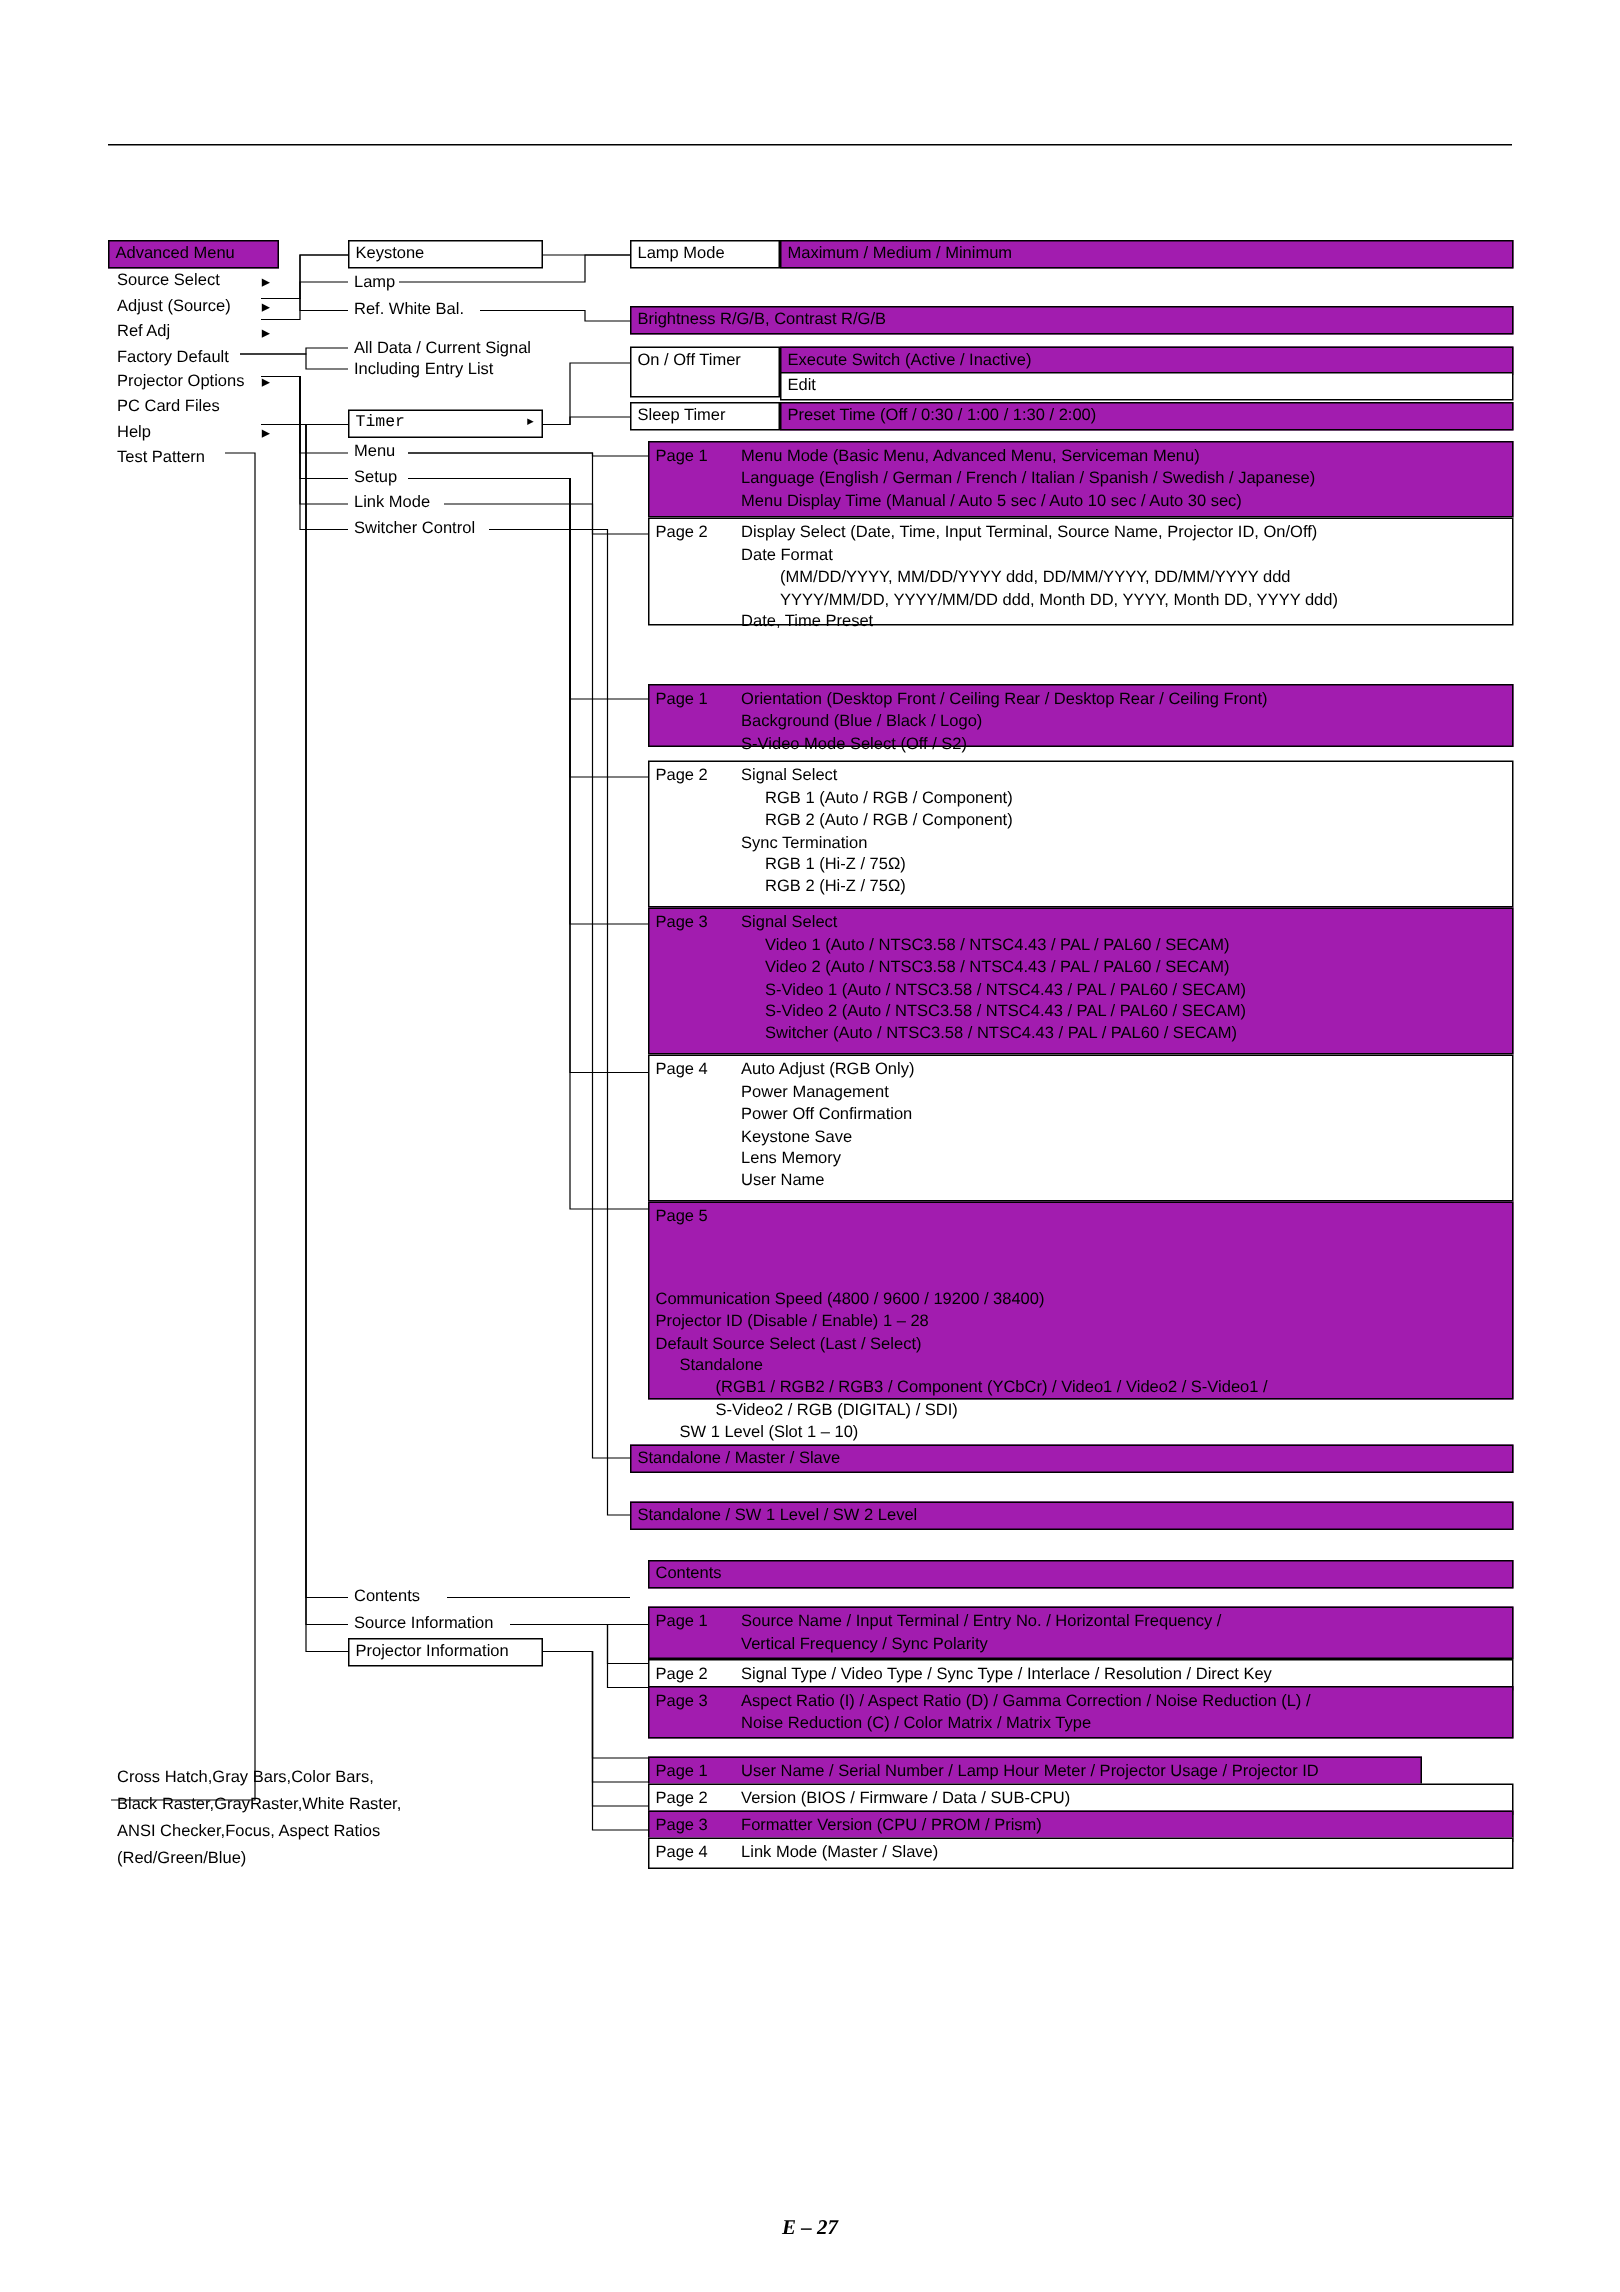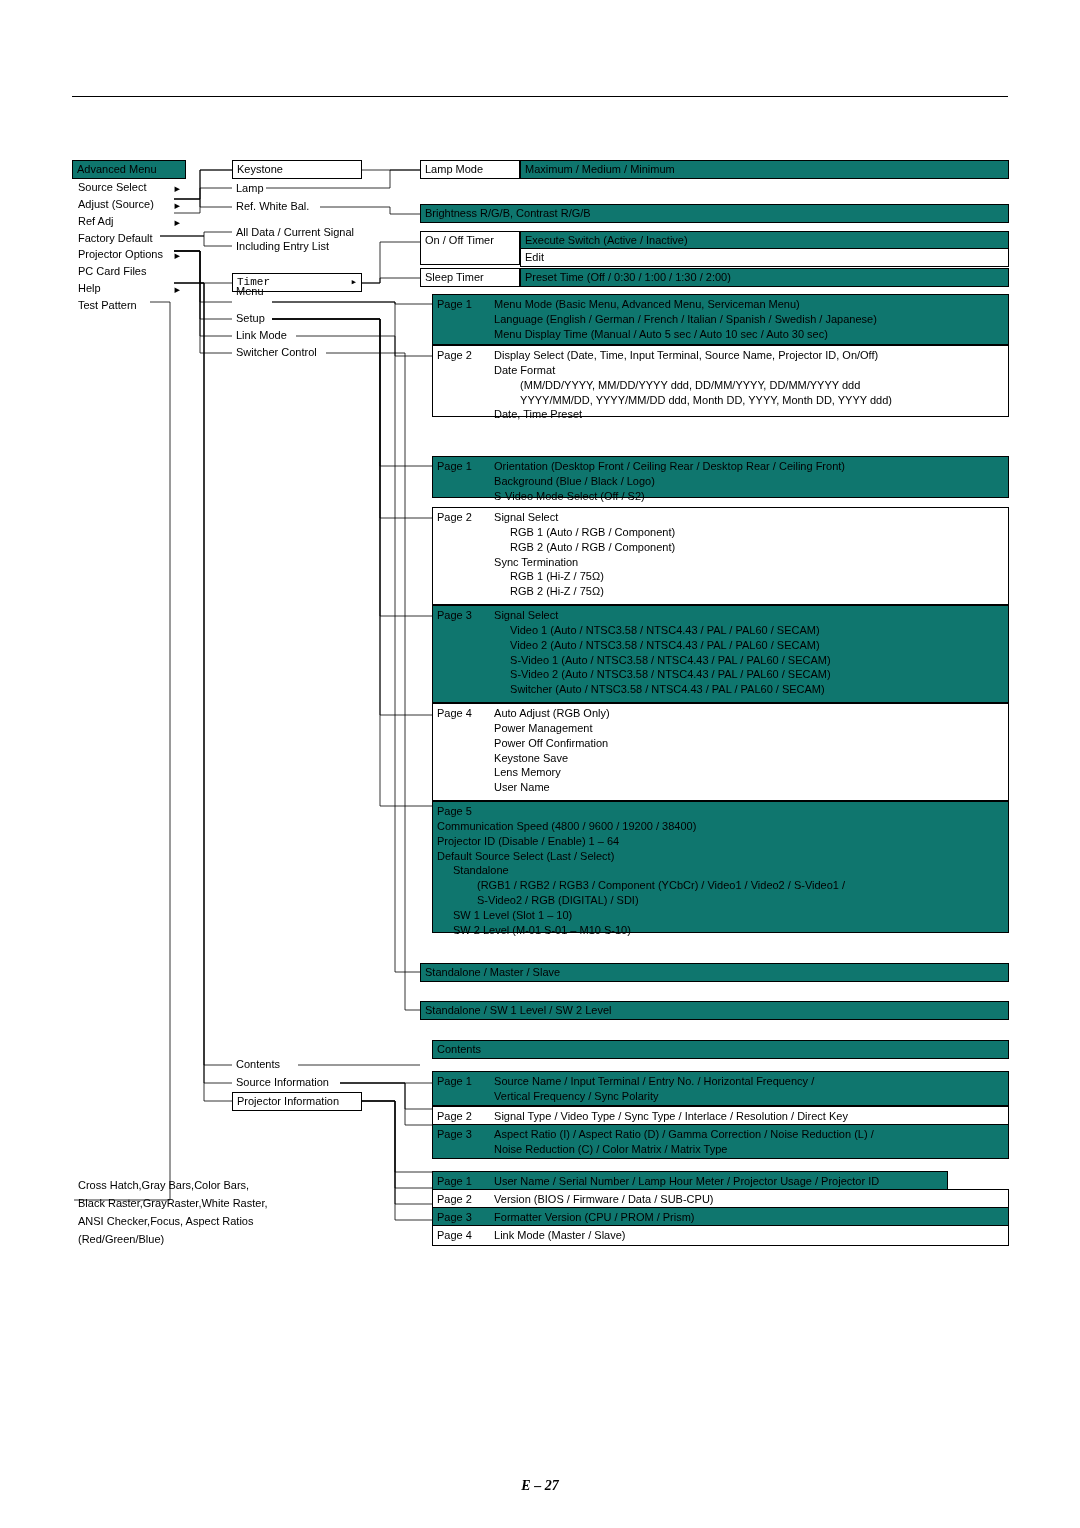--- a/index.html
+++ b/index.html
@@ -34,21 +34,21 @@
     font-family: "Times New Roman", serif;
   }
   .box {
     position: absolute;
     border: 1px solid #000;
     background: #fff;
     padding: 1px 4px;
     box-sizing: border-box;
   }
   .gray {
-    background: #0f766e;
+    background: #a21caf;
   }
   .text {
     position: absolute;
   }
   svg.lines {
     position: absolute;
     left: 0;
     top: 0;
     width: 1080px;
     height: 1528px;
@@ -146,21 +146,21 @@
     <div class="menu-item"><span>Help</span><span class="arrow">▸</span></div>
     <div class="menu-item"><span>Test Pattern</span></div>
   </div>
 
   <div class="box" style="left:232px;top:160px;width:130px;">Keystone</div>
   <div class="text" style="left:236px;top:181px;">Lamp</div>
   <div class="text" style="left:236px;top:199px;">Ref. White Bal.</div>
   <div class="text" style="left:236px;top:225px;">All Data / Current Signal</div>
   <div class="text" style="left:236px;top:239px;">Including Entry List</div>
   <div class="box" style="left:232px;top:273px;width:130px;font-family:Liberation Mono, monospace;"><span>Timer</span><span class="arrow" style="right:4px;top:1px;">▸</span></div>
-  <div class="text" style="left:236px;top:284px;">Menu</div>
+  <div class="text" style="left:236px;top:294px;">Menu</div>
   <div class="text" style="left:236px;top:311px;">Setup</div>
   <div class="text" style="left:236px;top:328px;">Link Mode</div>
   <div class="text" style="left:236px;top:345px;">Switcher Control</div>
 
   <div class="text" style="left:236px;top:1057px;">Contents</div>
   <div class="text" style="left:236px;top:1075px;">Source Information</div>
   <div class="box" style="left:232px;top:1092px;width:130px;">Projector Information</div>
 
   <div class="box" style="left:420px;top:160px;width:100px;">Lamp Mode</div>
   <div class="box gray" style="left:520px;top:160px;width:489px;">Maximum / Medium / Minimum</div>
@@ -242,23 +242,23 @@
         <span>Power Off Confirmation</span><br>
         <span>Keystone Save</span><br>
         <span>Lens Memory</span><br>
         <span>User Name</span>
       </span>
     </div>
   </div>
   <div class="box gray" style="left:432px;top:801px;width:577px;height:132px;padding:0;">
     <div class="text" style="position:relative;padding:2px 4px;">
       <span style="display:inline-block;width:54px;vertical-align:top;">Page 5</span>
-      <span style="display:inline-block;width:510px;vertical-align:top;">
+      <span style="display:inline-block;width:510px;vertical-align:top;margin-top:40px;">
         <span>Communication Speed (4800 / 9600 / 19200 / 38400)</span><br>
-        <span>Projector ID (Disable / Enable) 1 – 64</span><br>
+        <span>Projector ID (Disable / Enable) 1 – 28</span><br>
         <span>Default Source Select (Last / Select)</span><br>
         <span style="padding-left:16px;display:inline-block;">Standalone</span><br>
         <span style="padding-left:40px;display:inline-block;">(RGB1 / RGB2 / RGB3 / Component (YCbCr) / Video1 / Video2 / S-Video1 /</span><br>
         <span style="padding-left:40px;display:inline-block;">S-Video2 / RGB (DIGITAL) / SDI)</span><br>
         <span style="padding-left:16px;display:inline-block;">SW 1 Level (Slot 1 – 10)</span><br>
         <span style="padding-left:16px;display:inline-block;">SW 2 Level (M-01 S-01 – M10 S-10)</span>
       </span>
     </div>
   </div>
 

